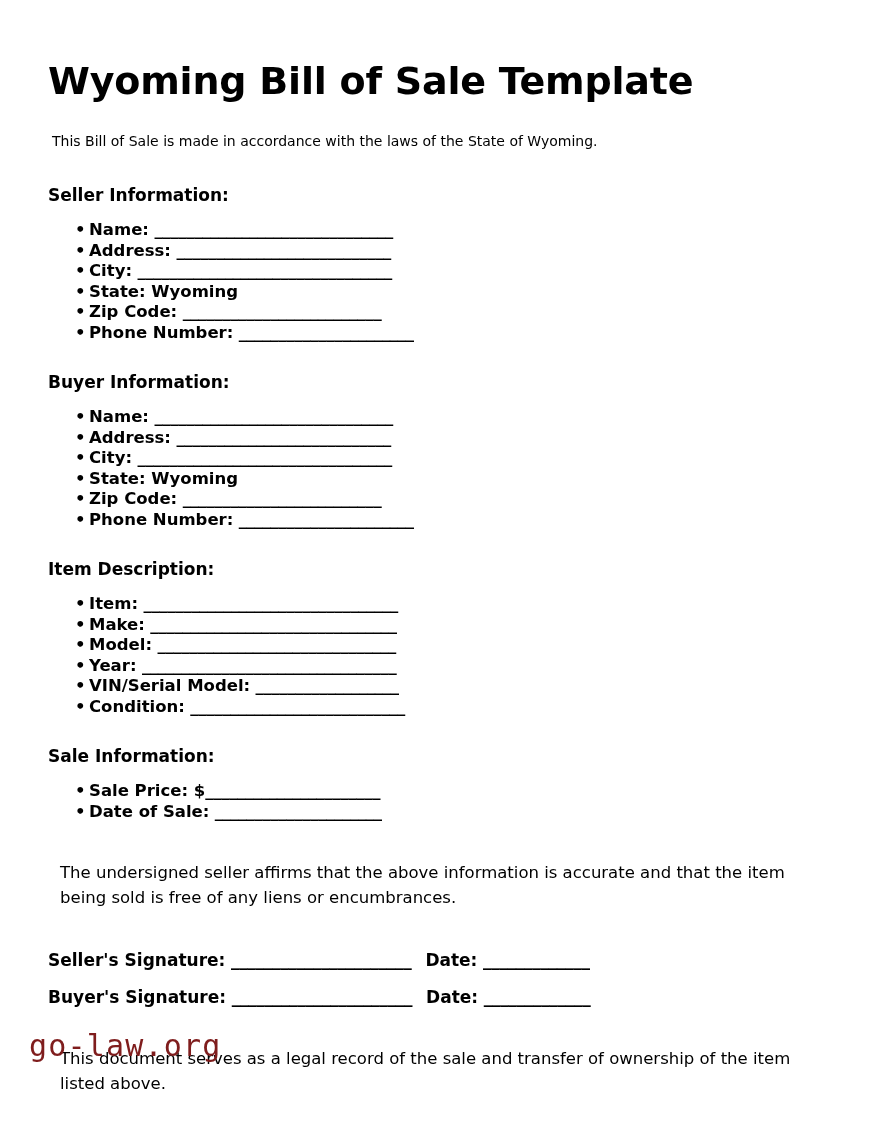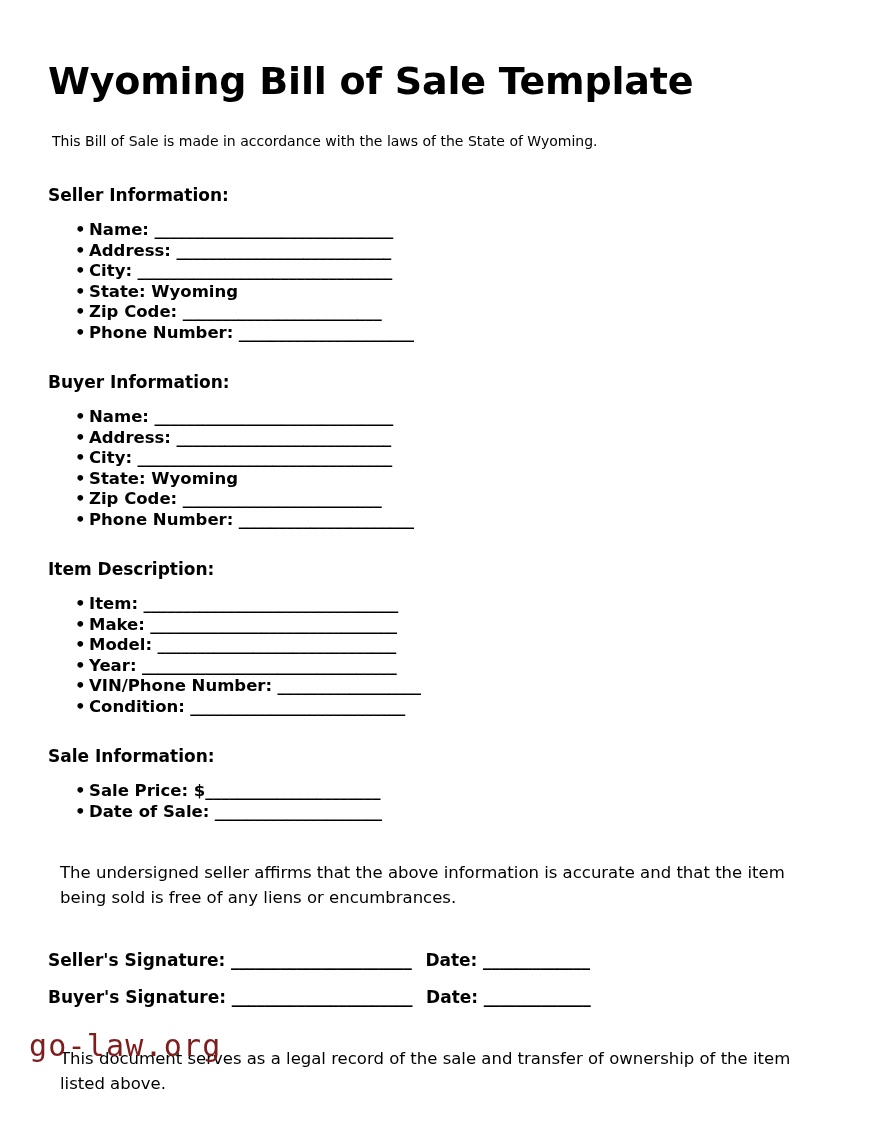--- a/index.html
+++ b/index.html
@@ -156,21 +156,21 @@
     <li><span>Zip Code:</span><span class="fill"> _________________________</span></li>
     <li><span>Phone Number:</span><span class="fill"> ______________________</span></li>
   </ul>
 
   <h2 class="section-heading">Item Description:</h2>
   <ul class="field-list">
     <li><span>Item:</span><span class="fill"> ________________________________</span></li>
     <li><span>Make:</span><span class="fill"> _______________________________</span></li>
     <li><span>Model:</span><span class="fill"> ______________________________</span></li>
     <li><span>Year:</span><span class="fill"> ________________________________</span></li>
-    <li><span>VIN/Phone Number:</span><span class="fill"> __________________</span></li>
+    <li><span>VIN/Serial Model:</span><span class="fill"> __________________</span></li>
     <li><span>Condition:</span><span class="fill"> ___________________________</span></li>
   </ul>
 
   <h2 class="section-heading">Sale Information:</h2>
   <ul class="field-list">
     <li><span>Sale Price: $</span><span class="fill">______________________</span></li>
     <li><span>Date of Sale:</span><span class="fill"> _____________________</span></li>
   </ul>
 
   <p class="body-para para-affirm">The undersigned seller affirms that the above information is accurate and that the item being sold is free of any liens or encumbrances.</p>

